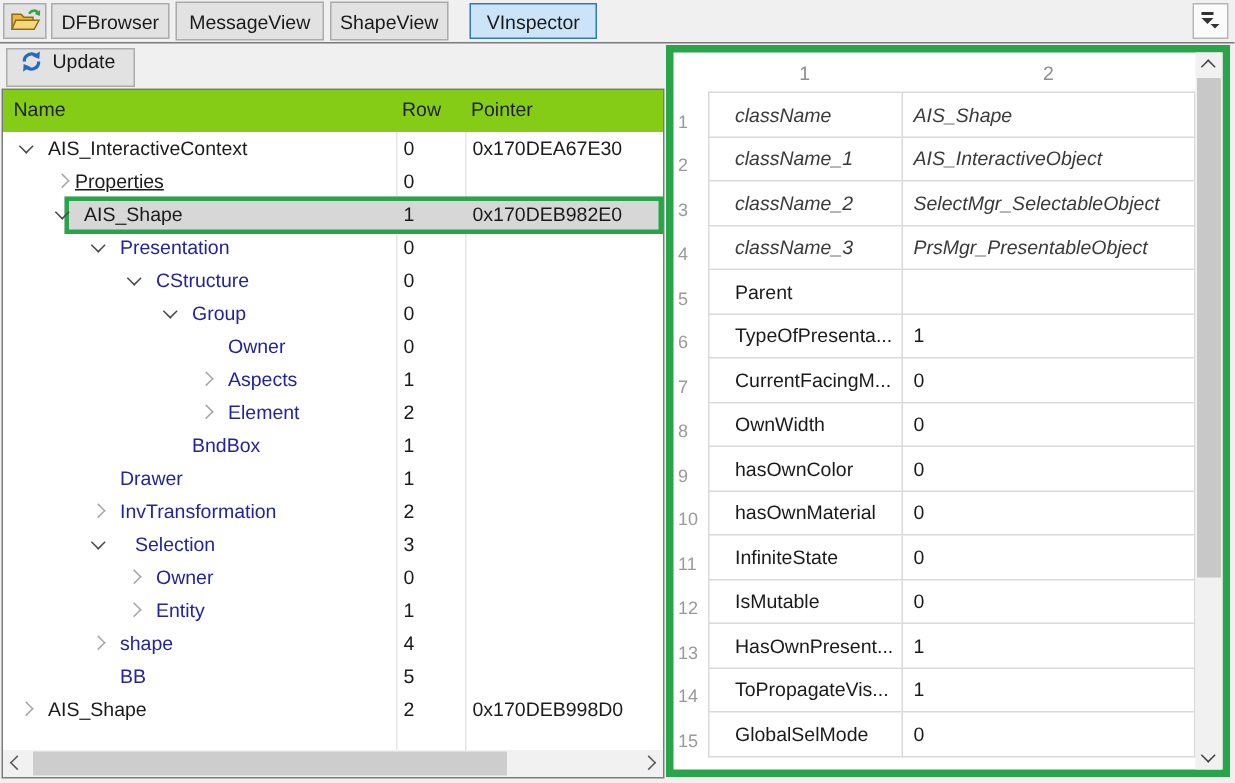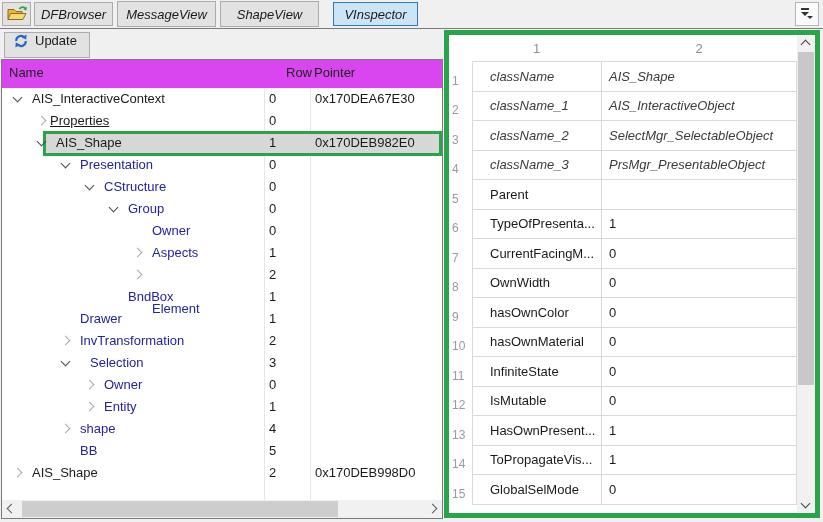--- a/index.html
+++ b/index.html
@@ -14,24 +14,24 @@
     position:absolute;left:0;top:0;width:823px;height:28px;
     background:#f0f0f0;border-bottom:1px solid #7a7a7a;
     display:flex;align-items:center;
   }
   .tool-btn{
     height:24px;box-sizing:border-box;border:1px solid #acacac;background:#e2e2e2;
     display:flex;align-items:center;justify-content:center;
     font-size:13px;color:#1a1a1a;cursor:default;
   }
   .open-btn{width:29px;margin-left:2px;}
-  .tab-btn{padding:0 14px;margin-left:4px;font-style:italic;}
+  .tab-btn{padding:0 14px;margin-left:4px;}
   .tab-btn.first{margin-left:3px;width:79px;padding:0;}
   .tab-btn.w2{width:99px;padding:12px;}
-  .tab-btn.w3{width:99px;padding:12px;}
+  .tab-btn.w3{width:79px;padding:12px;}
   .tab-btn.active{
     background:var(--tab_active_bg);border-color:var(--tab_active_border);
     margin-left:14px;width:85px;padding:0;
   }
   .overflow-btn{
     position:absolute;right:4px;top:2px;width:24px;height:24px;
     background:#fbfbfb;border:1px solid #b5b5b5;box-sizing:border-box;
   }
   .ovf-ico{position:relative;width:14px;height:14px;margin:4px auto 0;}
   .ovf-bar{position:absolute;left:1px;top:1px;width:8px;border-top:2px solid #333;}
@@ -43,24 +43,24 @@
   .update-btn{
     position:absolute;left:4px;top:32px;height:26px;box-sizing:border-box;
     border:1px solid #acacac;background:#e2e2e2;display:flex;align-items:flex-start;
     padding:0 12px 0 8px;font-size:13px;color:#1a1a1a;gap:6px;
   }
   
   .tree-panel{
     position:absolute;left:1px;top:59px;width:442px;height:460px;box-sizing:border-box;
     background:#fff;border:1px solid #7a7a7a;
   }
-  .tree-head{position:absolute;left:0;top:0;right:0;height:28px;background:#d946ef;}
+  .tree-head{position:absolute;left:0;top:0;right:0;height:28px;background:#84cc16;}
   .tree-head span{position:absolute;top:5px;font-size:13px;color:#222;}
   .th-name{left:7px;}
-  .th-row{left:266px;margin-left:18px;}
+  .th-row{left:266px;}
   .th-ptr{left:312px;}
   .tree-vline{position:absolute;top:0;bottom:18px;width:1px;background:#e6e6e6;}
   .tree-rows{position:absolute;left:0;top:28px;right:0;}
   .tree-row{position:relative;height:22px;}
   .tree-row span{position:absolute;top:3px;font-size:13px;white-space:nowrap;z-index:1;}
   .tone-dark{color:#1a1a1a;}
   .tone-blue{color:var(--tree_link_blue);}
   .t-rowv{left:267px;color:#1a1a1a;}
   .t-ptr{left:313px;color:#1a1a1a;}
   .chev{position:absolute;width:7px;height:7px;box-sizing:border-box;z-index:1;}
@@ -189,21 +189,21 @@
         <span class="tone-blue" style="left: 150px;">Owner</span>
         <span class="t-rowv">0</span>
       </div>
       <div class="tree-row">
         <div class="chev collapsed" style="left: 132px;"></div>
         <span class="tone-blue" style="left: 150px;">Aspects</span>
         <span class="t-rowv">1</span>
       </div>
       <div class="tree-row">
         <div class="chev collapsed" style="left: 132px;"></div>
-        <span class="tone-blue" style="left: 150px; margin-top: 34px;">Element</span>
+        <span class="tone-blue" style="left: 150px;">Element</span>
         <span class="t-rowv">2</span>
       </div>
       <div class="tree-row">
         <span class="tone-blue" style="left: 126px;">BndBox</span>
         <span class="t-rowv">1</span>
       </div>
       <div class="tree-row">
         <span class="tone-blue" style="left: 78px;">Drawer</span>
         <span class="t-rowv">1</span>
       </div>

